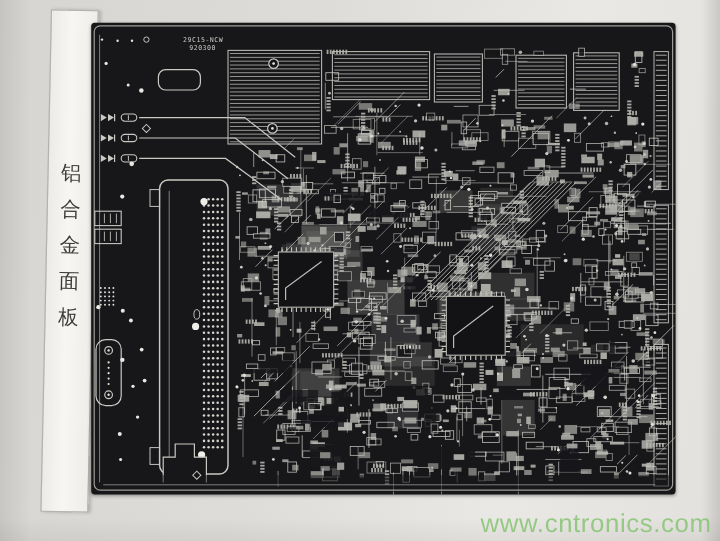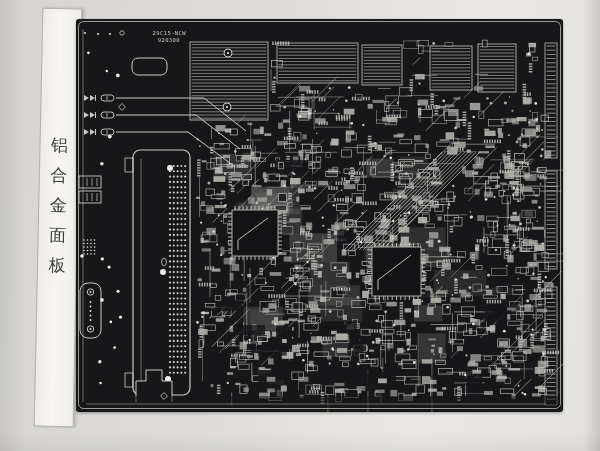--- a/index.html
+++ b/index.html
@@ -2398,13 +2398,14 @@
         <circle cx="42.05" cy="272.32" r="1.57" fill="#e8e8e2"></circle>
         <circle cx="41.78" cy="56.47" r="1.88" fill="#e8e8e2"></circle>
         <circle cx="23.82" cy="342.73" r="1.68" fill="#e8e8e2"></circle>
         <circle cx="30.8" cy="51.93" r="1.25" fill="#e8e8e2"></circle>
         <circle cx="33.75" cy="117.51" r="1.95" fill="#e8e8e2"></circle>
         <rect x="85.6" y="374.6" width="4.8" height="4.8" fill="none" stroke="#c9c9c3" stroke-width=".8" transform="rotate(45 88 377)"></rect>
         <rect x="43.6" y="85.6" width="4.8" height="4.8" fill="none" stroke="#c9c9c3" stroke-width=".8" transform="rotate(45 46 88)"></rect>
       </svg>
   </div>
 
+  <div class="watermark" style="color: rgb(143, 199, 124);">www.cntronics.com</div>
 </div>
 
 </body></html>

